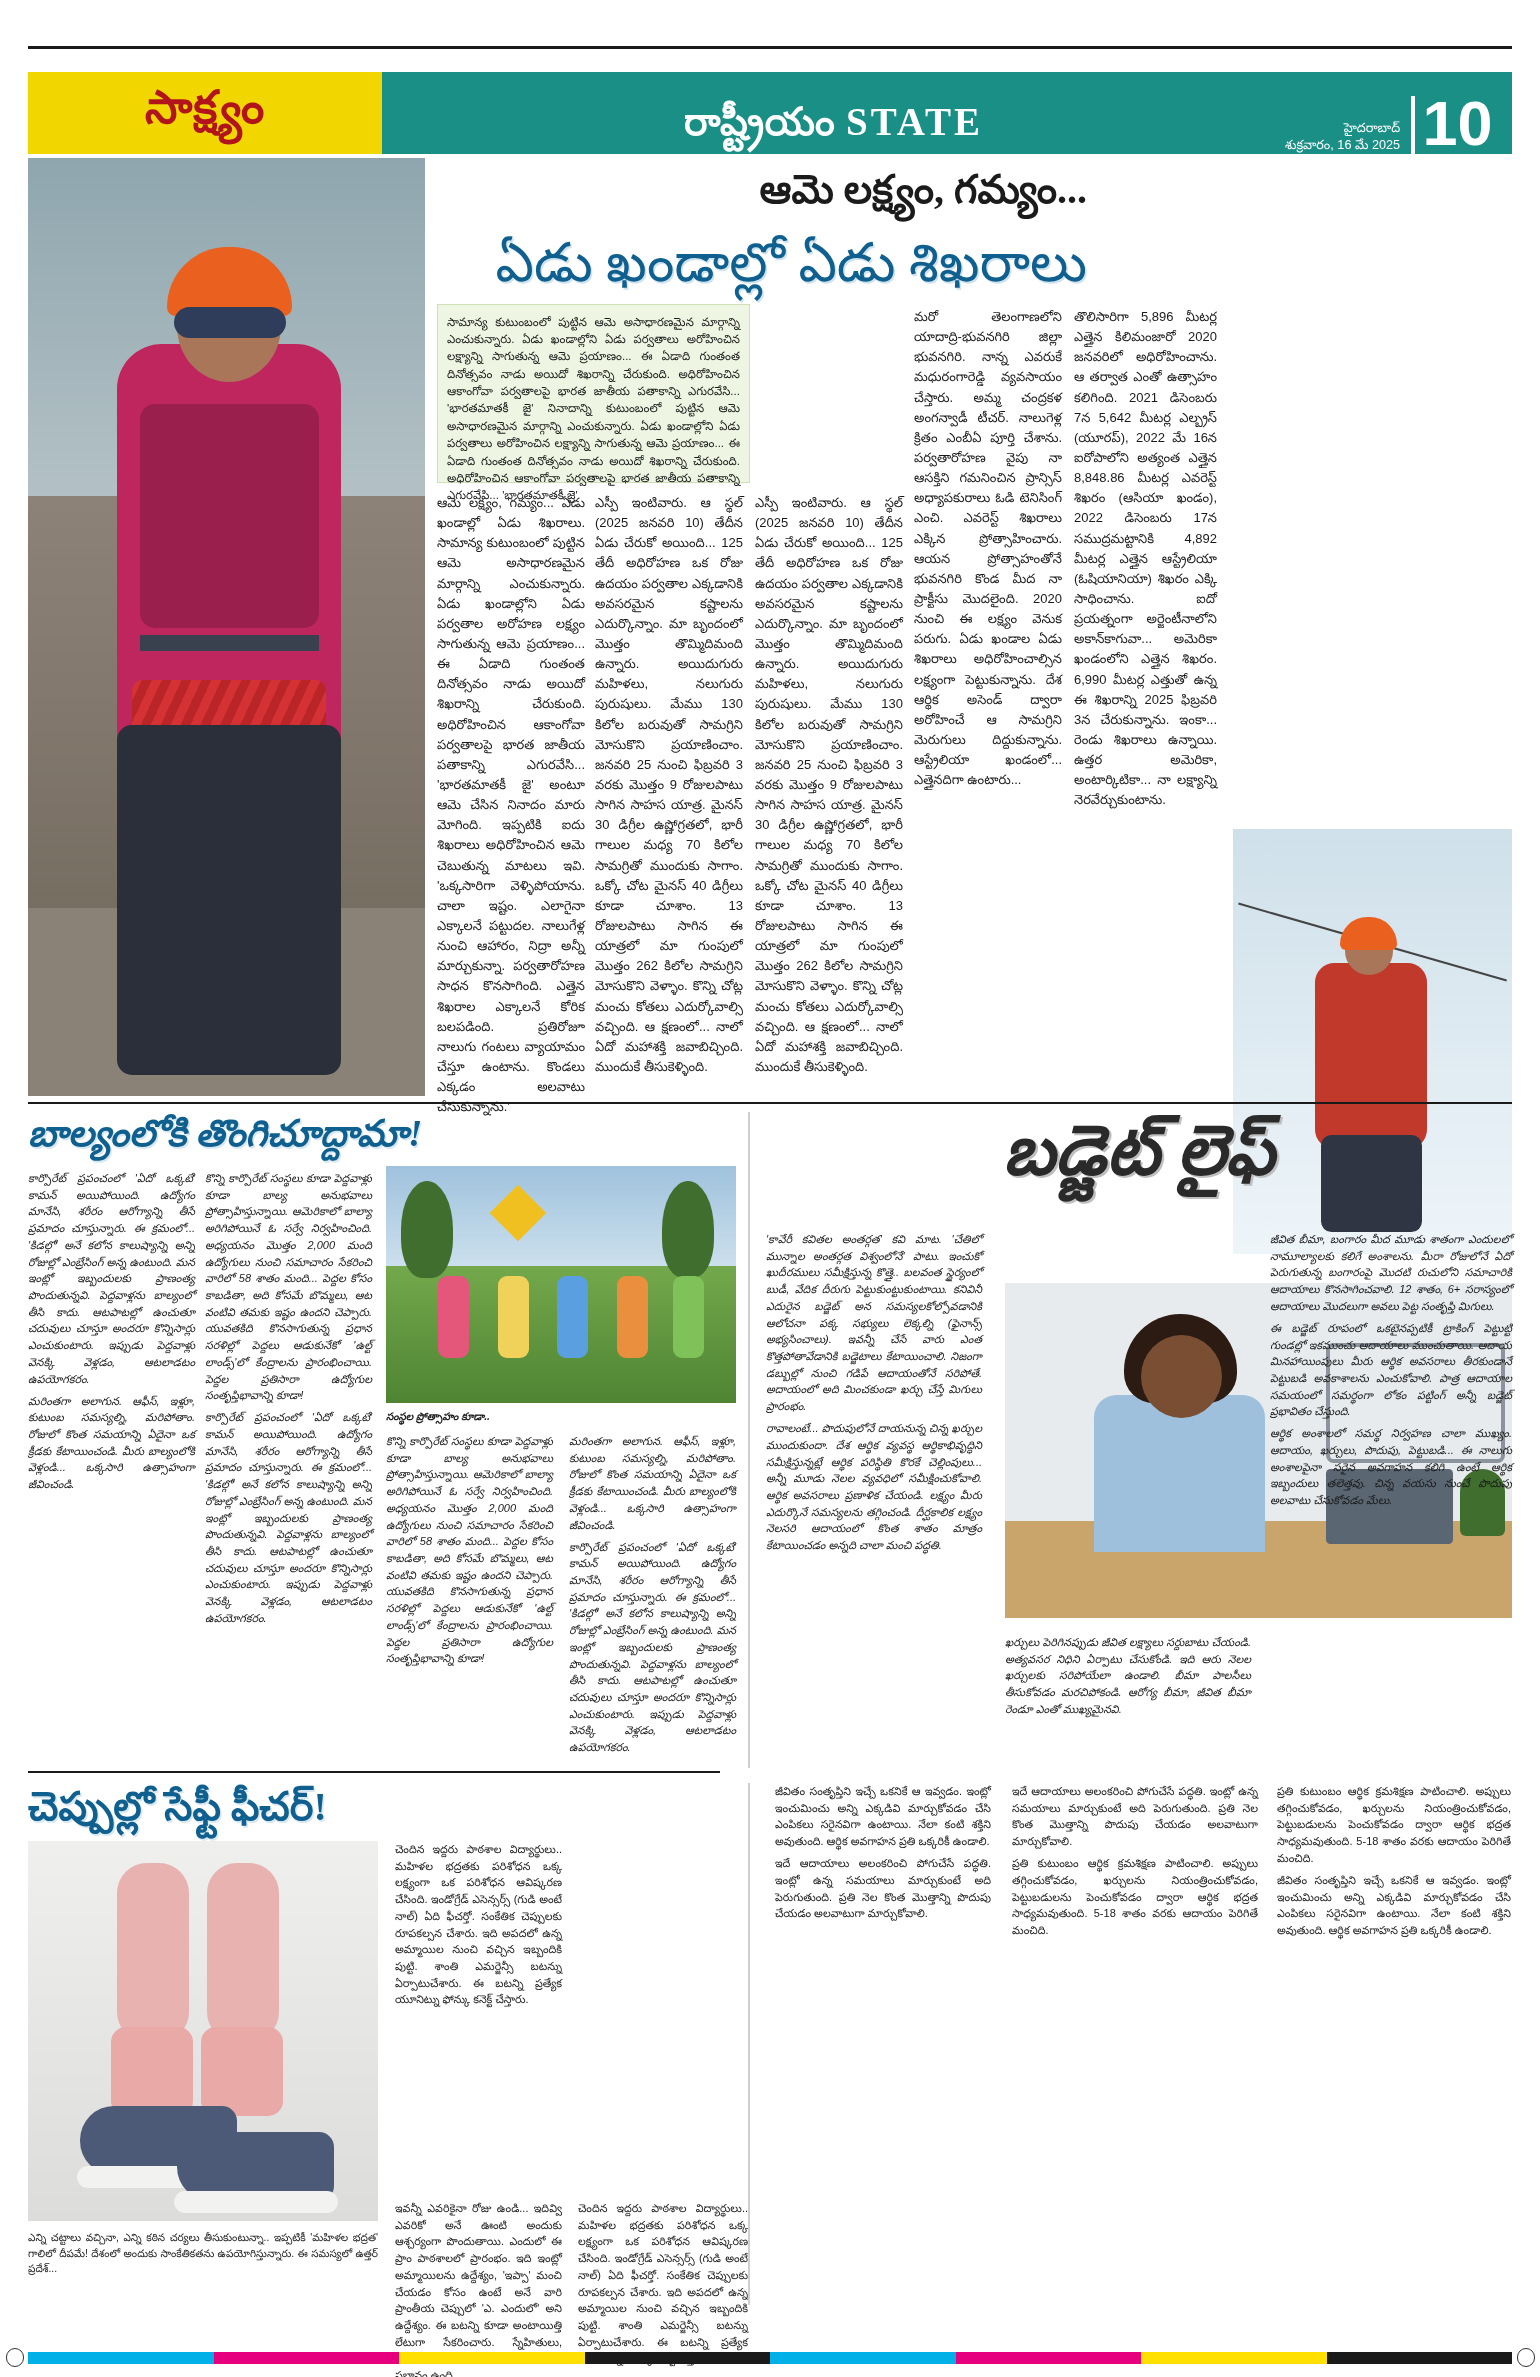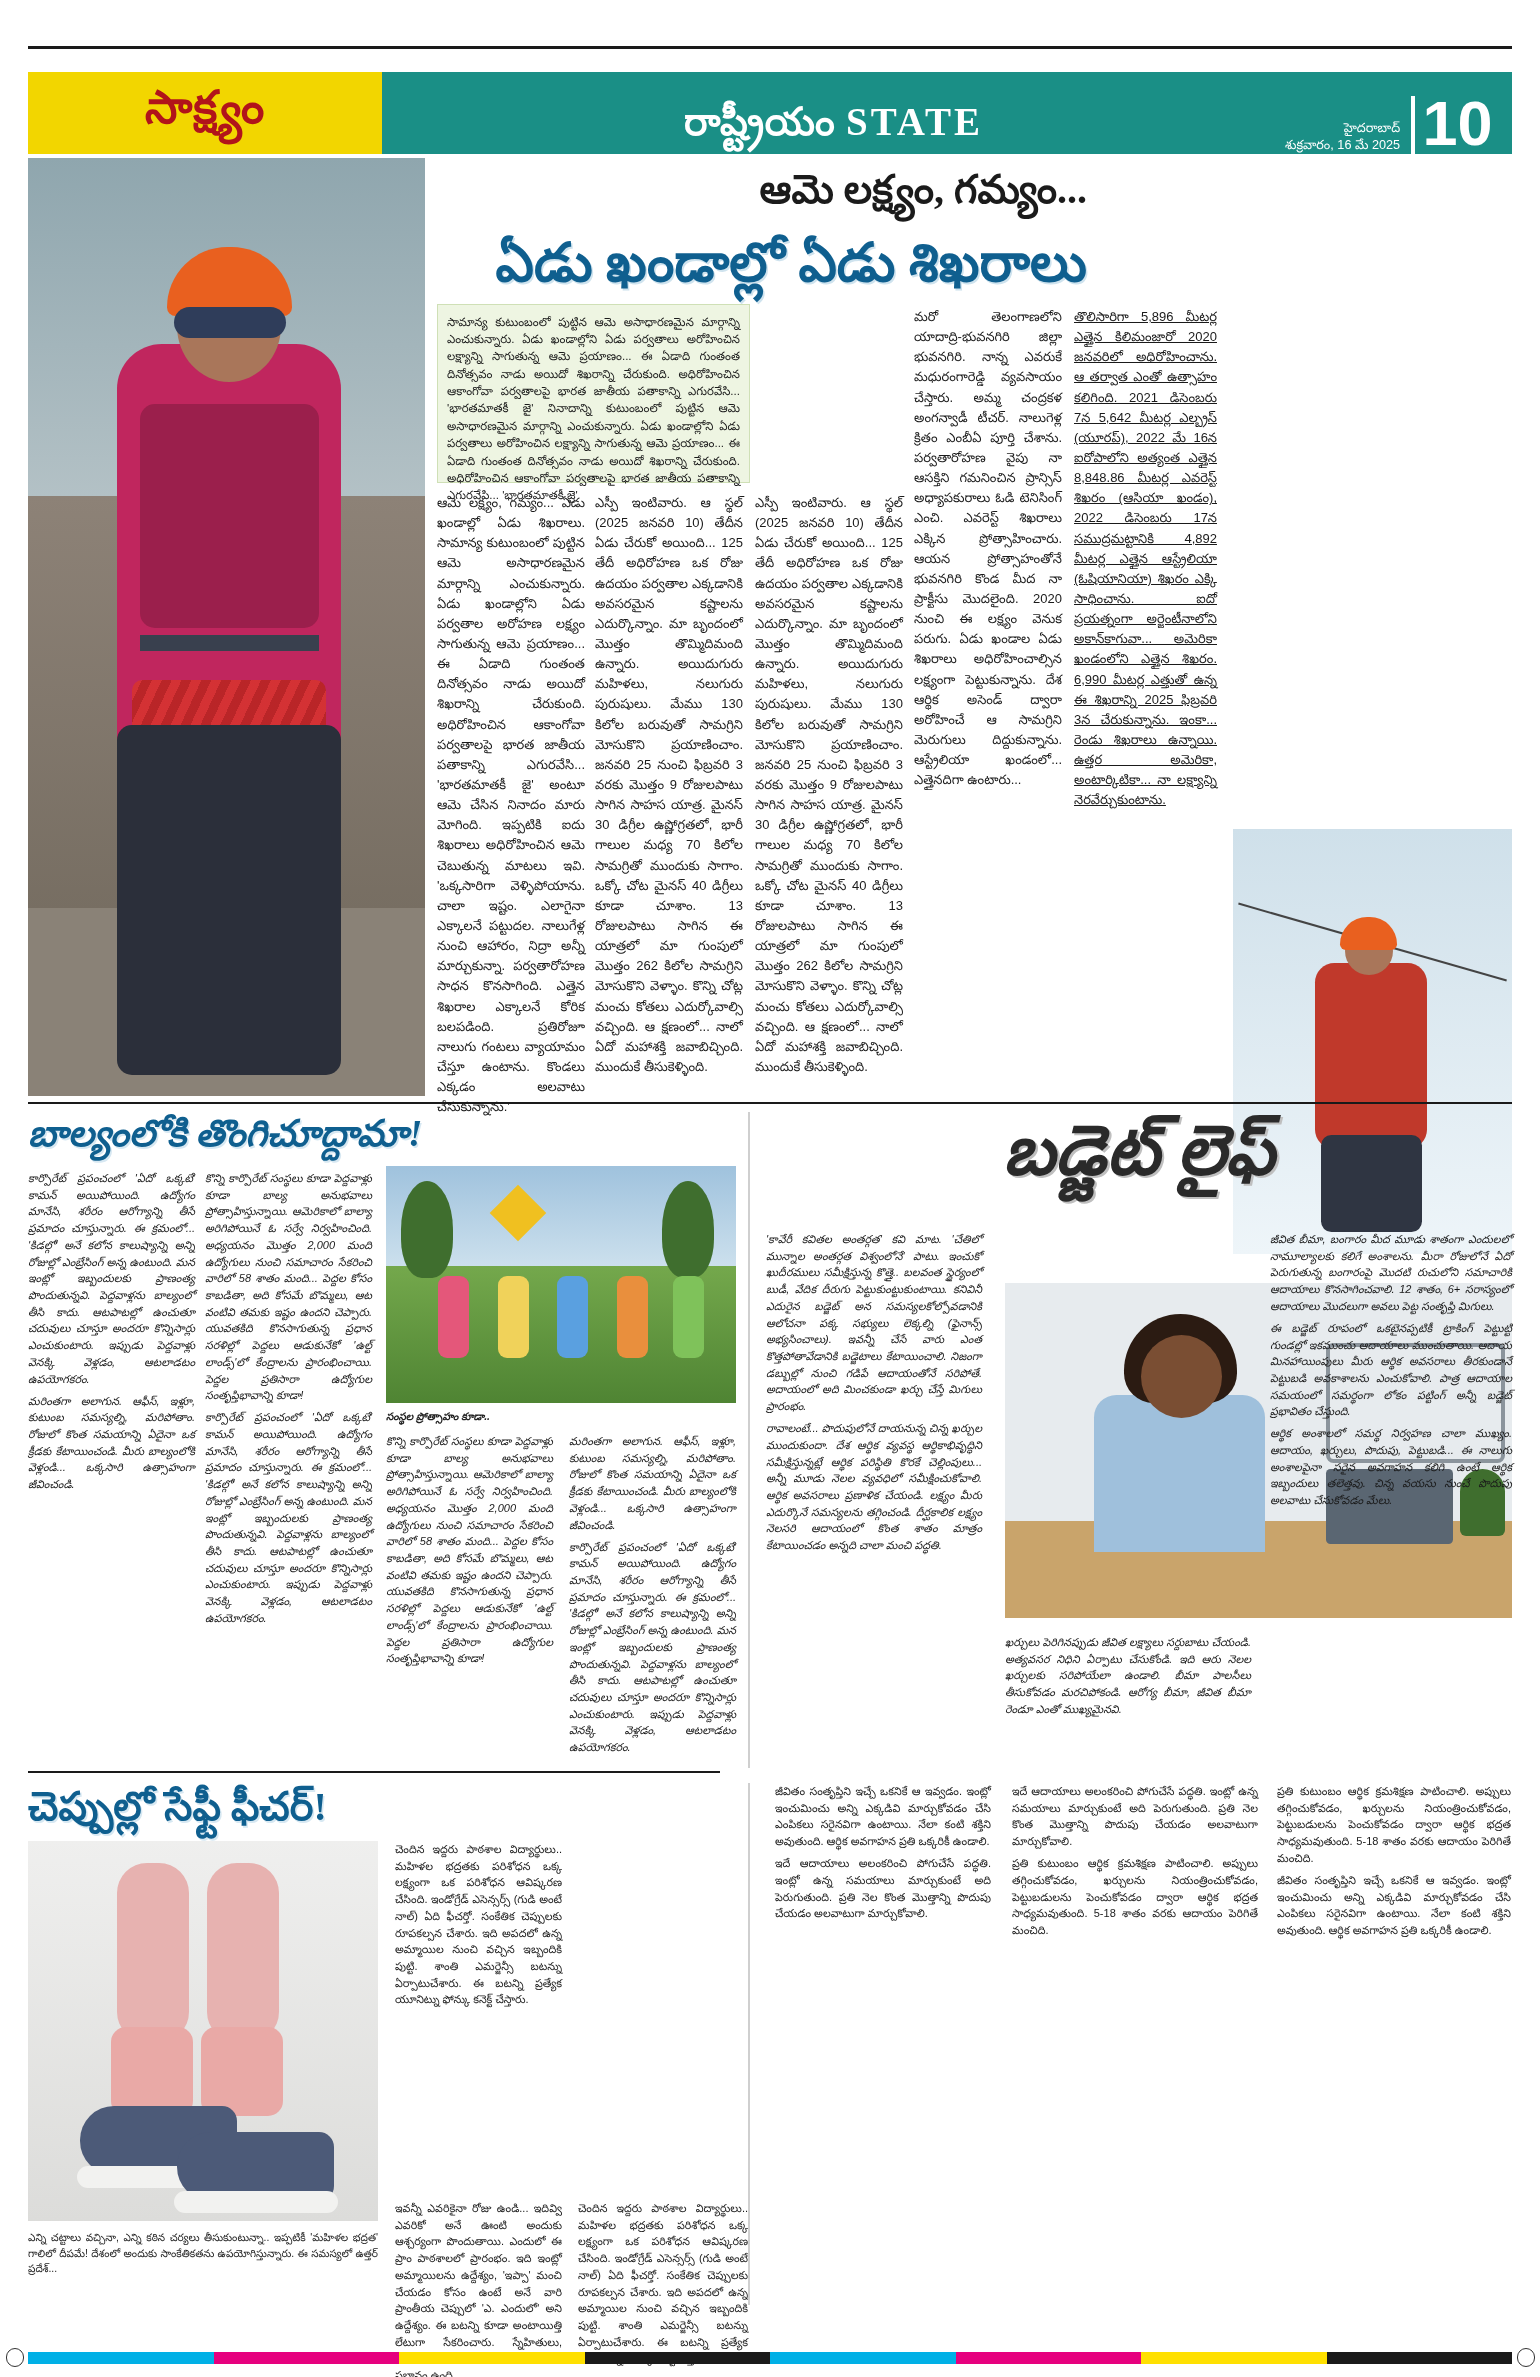--- a/index.html
+++ b/index.html
@@ -48,33 +48,33 @@
   .ph-rightBot{left:1205px;top:671px;width:279px;height:425px;}
   .ph-rightBot .snow{position:absolute;inset:0;background:linear-gradient(#cfe0ea,#eef5f9);}
   .ph-rightBot .climber-body{position:absolute;left:82px;top:134px;width:112px;height:186px;background:#c0392b;border-radius:19.4px;}
   .ph-rightBot .climber-legs{position:absolute;left:88px;top:306px;width:101px;height:97px;background:#2f3542;border-radius:10.4px;}
   .ph-rightBot .climber-head{position:absolute;left:112px;top:98px;width:48px;height:48px;background:#a9765a;border-radius:50%;}
   .ph-rightBot .climber-helm{position:absolute;left:107px;top:88px;width:57px;height:33px;background:#e9601f;border-radius:28px 28px 6px 6px;}
   .ph-rightBot .rope{position:absolute;left:0;top:112px;width:279px;height:2.2px;background:#444;transform:rotate(16deg);}
 
   .lead-head{position:absolute;left:409px;top:7.5px;width:650px;text-align:right;}
   .lead-kicker{font-family:"Liberation Serif",serif;font-size:40px;font-weight:bold;color:#1b1b1b;}
-  .lead-title{margin-top:10.4px;font-family:"Liberation Serif",serif;font-size:54px;font-weight:bold;color:#0f5f8f;text-shadow:1.5px 1.5px 0 #cfe3ee;}
+  .lead-title{margin-top:10.4px;font-family:"Liberation Serif",serif;font-size:54px;font-weight:normal;color:#0f5f8f;text-shadow:1.5px 1.5px 0 #cfe3ee;}
 
   .lead-highlight{position:absolute;left:409px;top:146px;width:313px;height:179px;background:#eef5e2;border:0.7px solid #cfe0b6;padding:7.5px 9px;box-sizing:border-box;}
   .lead-highlight p{margin:0;font-size:11.6px;line-height:1.5;text-align:justify;color:#1a1a1a;}
 
   .lead-cols{position:absolute;left:409px;top:149px;width:780px;}
   .col{position:absolute;font-size:13px;line-height:1.55;text-align:justify;color:#1a1a1a;}
   .col p{margin:0 0 6px 0;}
   .c1{left:0;top:186px;width:148px;}
   .c2{left:158px;top:0;width:148px;}
   .c3{left:318px;top:0;width:148px;}
   .c4{left:477px;top:0;width:148px;}
-  .c5{left:637px;top:0;width:143px;text-decoration:underline;}
+  .c5{left:637px;top:0;width:143px;}
   .c2.shift{top:186px;}
 
   .hr-thick{position:absolute;background:#1a1a1a;}
 
   
   .mid{position:absolute;left:28px;top:1112px;width:1484px;height:656px;font-style:italic;}
   .mid-left{position:absolute;left:0;top:0;width:712px;}
   .mid-right{position:absolute;left:738px;top:0;width:746px;}
   .sec-title{font-family:"Liberation Serif",serif;font-weight:bold;color:#0f5f8f;text-shadow:1.5px 1.5px 0 #d7e8f2;}
   .mid-left .sec-title{font-size:37px;}

